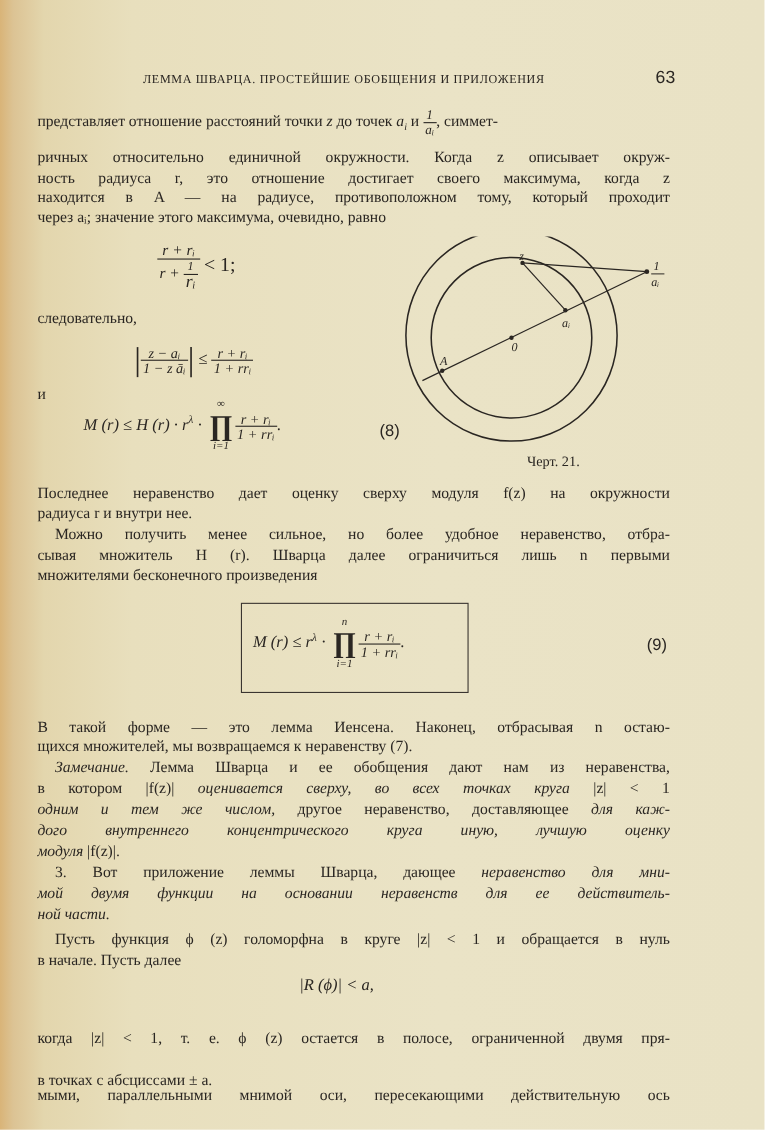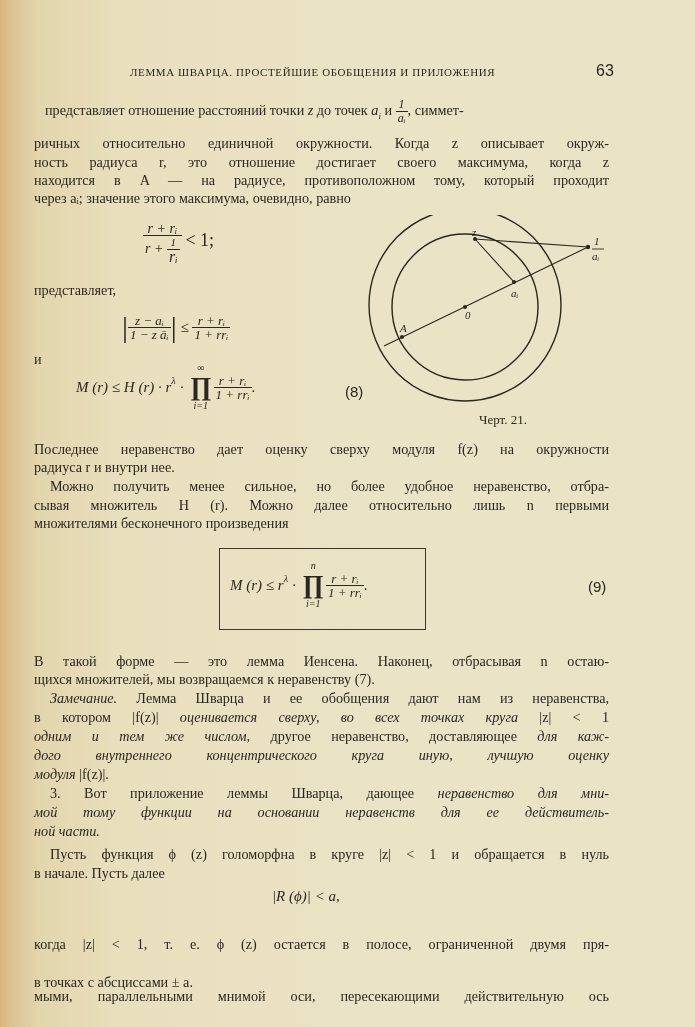--- a/index.html
+++ b/index.html
@@ -33,37 +33,37 @@
 </head>
 <body>
 
 <div class="page">
 
   <div class="header">
     <span class="running-head">ЛЕММА ШВАРЦА. ПРОСТЕЙШИЕ ОБОБЩЕНИЯ И ПРИЛОЖЕНИЯ</span>
     <span class="page-num">63</span>
   </div>
 
-  <div class="line" style="top:98px; width:575px;margin-left:11px;">
+  <div class="line" style="top:98px; width:575px;">
     <span>представляет отношение расстояний точки </span><i>z</i><span> до точек </span><i>a</i><sub class="it" style="font-size:9px">i</sub><span> и </span><span class="frac"><span class="num">1</span><span class="den">aᵢ</span></span><span>, симмет-</span>
   </div>
   <div class="line just" style="top:134px;">ричных относительно единичной окружности. Когда z описывает окруж-</div>
   <div class="line just" style="top:153px;">ность радиуса r, это отношение достигает своего максимума, когда z</div>
   <div class="line just" style="top:171px;">находится в A — на радиусе, противоположном тому, который проходит</div>
   <div class="line" style="top:189px;">через aᵢ; значение этого максимума, очевидно, равно</div>
 
   <div class="formula" style="left:143px; top:222px;">
     <span class="frac">
       <span class="num" style="font-size:14px">r + rᵢ</span>
       <span class="den" style="font-size:14px"><span>r + </span><span class="frac"><span class="num" style="font-size:11px">1</span><span class="den" style="font-size:16px">rᵢ</span></span></span>
     </span>
     <span style="font-size:18px">&lt; 1;</span>
   </div>
 
-  <div class="line" style="top:281px;">представляет,</div>
+  <div class="line" style="top:281px;">следовательно,</div>
 
   <div class="formula" style="left:122px; top:310px;">
     <span style="font-size:30px; vertical-align:middle;">|</span><span class="frac"><span class="num" style="font-size:13px">z − aᵢ</span><span class="den" style="font-size:13px">1 − z āᵢ</span></span><span style="font-size:30px; vertical-align:middle;">|</span>
     <span style="vertical-align:middle;">≤</span>
     <span class="frac"><span class="num" style="font-size:13px">r + rᵢ</span><span class="den" style="font-size:13px">1 + rrᵢ</span></span>
   </div>
 
   <div class="line" style="top:350px;">и</div>
 
   <div class="formula" style="left:76px; top:362px;">
@@ -90,41 +90,41 @@
     <text x="151" y="82" font-size="11">aᵢ</text>
     <text x="105" y="104" font-size="11">0</text>
     <text x="40" y="117" font-size="11">A</text>
   </svg>
   <div class="caption">Черт. 21.</div>
 
   <div class="line just" style="top:440px;">Последнее неравенство дает оценку сверху модуля f(z) на окружности</div>
   <div class="line" style="top:458px;">радиуса r и внутри нее.</div>
 
   <div class="line just ind" style="top:477px;">Можно получить менее сильное, но более удобное неравенство, отбра-</div>
-  <div class="line just" style="top:496px;">сывая множитель H (r). Можно далее относительно лишь n первыми</div>
+  <div class="line just" style="top:496px;">сывая множитель H (r). Шварца далее ограничиться лишь n первыми</div>
   <div class="line" style="top:514px;">множителями бесконечного произведения</div>
 
   <div class="box"></div>
   <div class="formula" style="left:230px; top:560px;">
     <i style="vertical-align:middle">M (r) ≤ r</i><sup class="it" style="font-size:10px">λ</sup><span style="vertical-align:middle"> ·</span>
     <span class="prod"><span class="top it">n</span><span class="sym">∏</span><span class="bot it">i=1</span></span><span class="frac"><span class="num" style="font-size:13px">r + rᵢ</span><span class="den" style="font-size:13px">1 + rrᵢ</span></span><span style="vertical-align:middle">.</span>
   </div>
   <span class="eqnum" style="left:588px; top:578px;">(9)</span>
 
   <div class="line just" style="top:652px;">В такой форме — это лемма Иенсена. Наконец, отбрасывая n остаю-</div>
   <div class="line" style="top:670px;">щихся множителей, мы возвращаемся к неравенству (7).</div>
 
   <div class="line just ind" style="top:689px;"><i>Замечание.</i><span> Лемма Шварца и ее обобщения дают нам из неравенства,</span></div>
   <div class="line just" style="top:708px;"><span>в котором |f(z)| </span><i>оценивается сверху, во всех точках круга</i><span> |z| &lt; 1</span></div>
   <div class="line just" style="top:727px;"><i>одним и тем же числом,</i><span> другое неравенство, доставляющее </span><i>для каж-</i></div>
   <div class="line just" style="top:746px;"><i>дого внутреннего концентрического круга иную, лучшую оценку</i></div>
   <div class="line" style="top:765px;"><i>модуля</i><span> |f(z)|.</span></div>
 
   <div class="line just ind" style="top:784px;"><span>3. Вот приложение леммы Шварца, дающее </span><i>неравенство для мни-</i></div>
-  <div class="line just" style="top:803px;"><i>мой тому функции на основании неравенств для ее действитель-</i></div>
+  <div class="line just" style="top:803px;"><i>мой двумя функции на основании неравенств для ее действитель-</i></div>
   <div class="line" style="top:822px;"><i>ной части.</i></div>
 
   <div class="line just ind" style="top:845px;">Пусть функция ϕ (z) голоморфна в круге |z| &lt; 1 и обращается в нуль</div>
   <div class="line" style="top:864px;">в начале. Пусть далее</div>
 
   <div class="formula it" style="left:272px; top:888px;">|R (ϕ)| &lt; a,</div>
 
   <div class="line just" style="top:935px;">когда |z| &lt; 1, т. е. ϕ (z) остается в полосе, ограниченной двумя пря-</div>
   <div class="line just" style="top:954px;margin-top:33px;">мыми, параллельными мнимой оси, пересекающими действительную ось</div>
   <div class="line" style="top:973px;">в точках с абсциссами ± a.</div>

